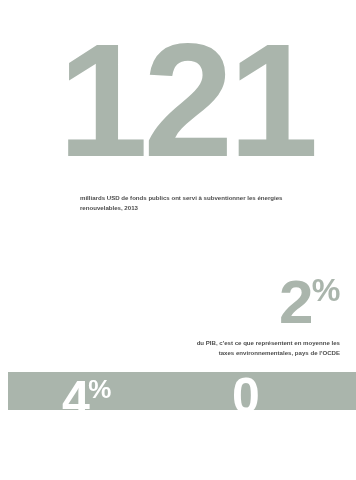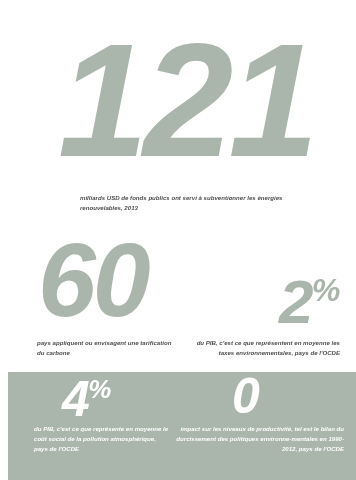--- a/index.html
+++ b/index.html
@@ -10,24 +10,23 @@
     width: 356px;
     height: 480px;
     background: #ffffff;
     font-family: "Liberation Sans", sans-serif;
     overflow: hidden;
     position: relative;
   }
   .page {
     position: relative;
     width: 356px;
-    height: 480px;
+    height: 410px;
     background: #ffffff;
     overflow: hidden;
-    font-style: italic;
   }
 
   
   .stat-number {
     color: #aab5ac;
     font-weight: bold;
     line-height: 0.82;
     letter-spacing: -0.03em;
     white-space: nowrap;
     font-family: "Liberation Sans", sans-serif;
@@ -174,24 +173,20 @@
 </head>
 <body>
 
 <div class="page">
 
   <div class="block-top">
     <div class="stat-number">121</div>
     <div class="caption">milliards USD de fonds publics ont servi à subventionner les énergies renouvelables, 2013</div>
   </div>
 
-  <div class="block-sixty">
-    <div class="stat-number">60</div>
-    <div class="caption">pays appliquent ou envisagent une tarification du carbone</div>
-  </div>
 
   <div class="block-two">
     <div class="stat-number"><span>2</span><span class="pct">%</span></div>
     <div class="caption">du PIB, c'est ce que représentent en moyenne les taxes environnementales, pays de l'OCDE</div>
   </div>
 
   <div class="band">
 
     <div class="block-four">
       <div class="stat-number"><span>4</span><span class="pct">%</span></div>

